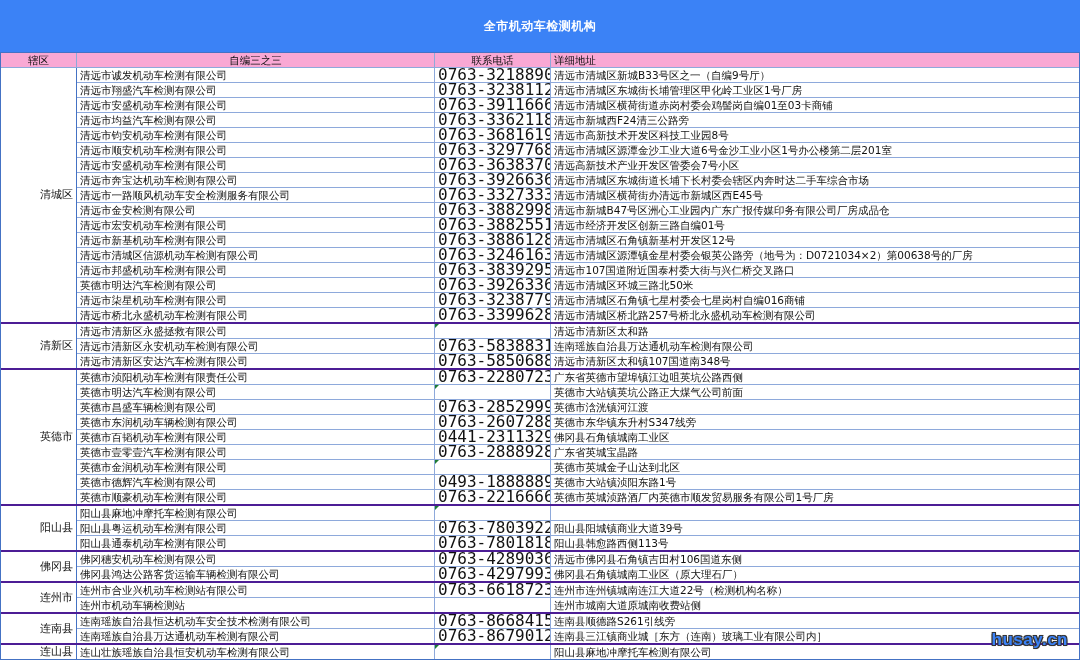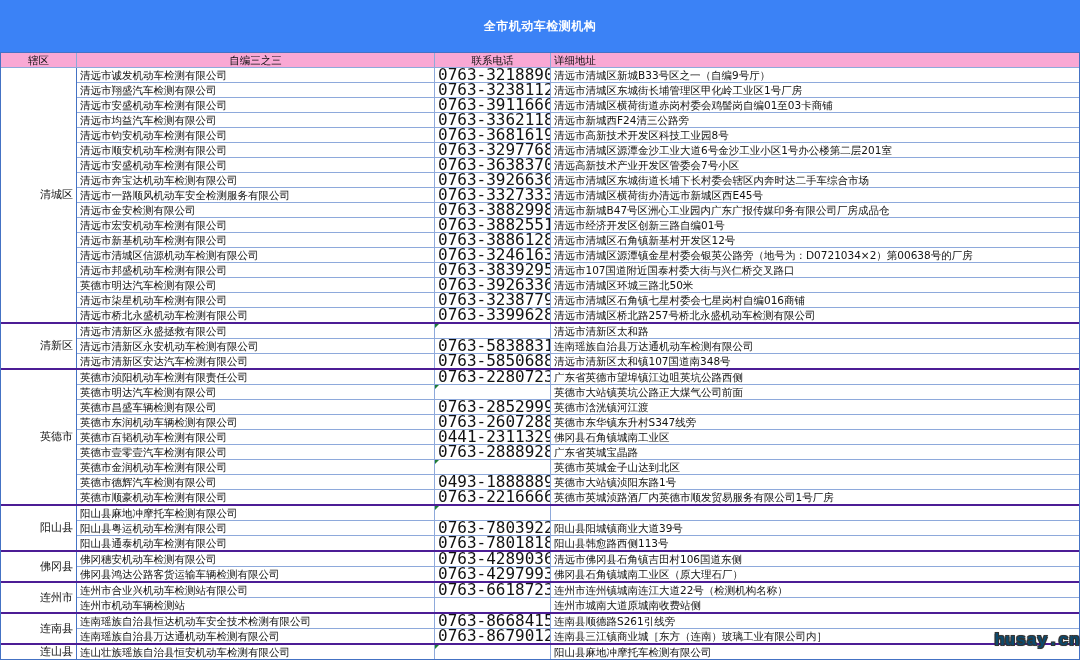--- a/index.html
+++ b/index.html
@@ -25,23 +25,23 @@
       white-space: nowrap; overflow: hidden;
       font-weight: normal;
     }
     table.grid th { text-align: center; background: #f9a8d4; }
     table.grid td.dist { text-align: right; vertical-align: middle; font-size: 11px; border-color: #4472c4; }
     table.grid td.phone { text-align: center; font-family: "DejaVu Sans Mono", "Liberation Mono", monospace; font-size: 16px; position: relative; }
     table.grid td.name, table.grid td.addr { text-align: left; }
     table.grid tr.group-start td { border-top: 2px solid #4c1d95; }
     .flag { position: absolute; left: 0; top: 0; width: 0; height: 0; border-top: 4px solid #1e7b34; border-right: 4px solid transparent; }
     .watermark {
-      position: absolute; right: 0; bottom: 10px;
-      font-family: Liberation Mono, monospace; font-weight: bold; font-size: 17px;
-      color: #0c4a6e; letter-spacing: 0.5px;
+      position: absolute; right: 12px; bottom: 10px;
+      font-family: Liberation Sans, sans-serif; font-weight: bold; font-size: 17px;
+      color: #3b82f6; letter-spacing: 0.5px;
       text-shadow: -1px -1px 0 #333, 1px -1px 0 #333, -1px 1px 0 #333, 1px 1px 0 #333, 0 0 2px #000;
     }
     .frame { position: absolute; left: 0; top: 52px; width: 1078px; height: 606px; border: 1px solid #4472c4; pointer-events: none; }
   </style>
 </head>
 <body>
 
 <div class="title-bar">全市机动车检测机构</div>
 
 <table class="grid">

